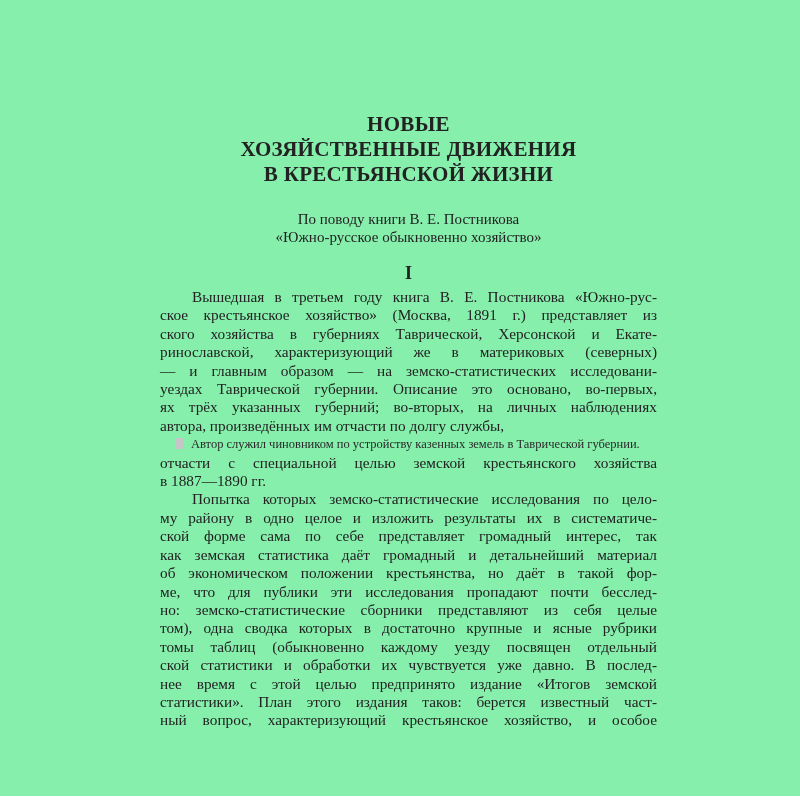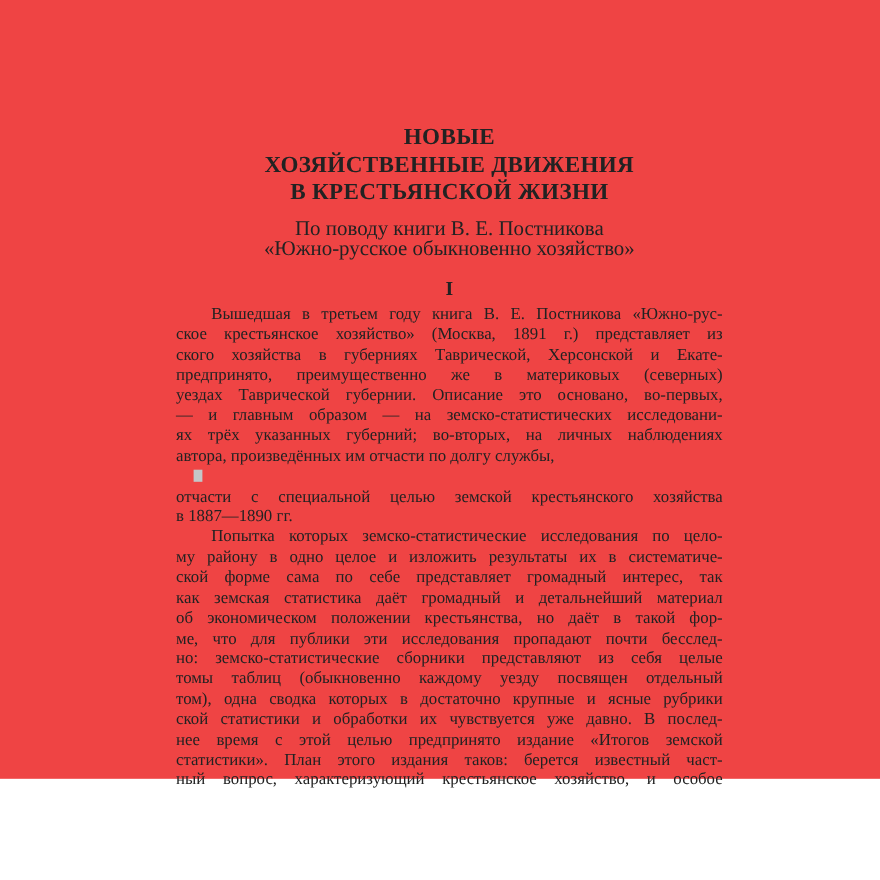--- a/index.html
+++ b/index.html
@@ -8,41 +8,41 @@
     width: 800px;
     height: 800px;
     background: #ffffff;
     font-family: "Liberation Serif", "DejaVu Serif", serif;
     color: #222222;
     overflow: hidden;
   }
   .page {
     position: relative;
     width: 800px;
-    height: 708px;
-    background: #ef4444;
+    height: 796px;
+    background: #86efac;
     font-family: Liberation Serif, serif;
   }
   .content {
     position: absolute;
     left: 160px;
     top: 112px;
     width: 497px;
   }
   .title {
     font-weight: bold;
     font-size: 21px;
     line-height: 25px;
     text-align: center;
     letter-spacing: 0.3px;
   }
   .title-line { text-align: center; }
   .subtitle {
-    margin-top: 13px;
-    font-size: 19px;
+    margin-top: 24px;
+    font-size: 15px;
     line-height: 17.5px;
     text-align: center;
   }
   .subtitle-line { text-align: center; }
   .section-number {
     margin-top: 19px;
     font-size: 18px;
     font-weight: bold;
     line-height: 17px;
     text-align: center;
@@ -91,46 +91,46 @@
       </div>
 
     <div class="section-number">I</div>
 
     <div class="body-text">
 
       <div>
           <div class="tl ind">Вышедшая в третьем году книга В. Е. Постникова «Южно-рус-</div>
           <div class="tl">ское крестьянское хозяйство» (Москва, 1891 г.) представляет из</div>
           <div class="tl">ского хозяйства в губерниях Таврической, Херсонской и Екате-</div>
-          <div class="tl">предпринято, преимущественно же в материковых (северных)</div>
+          <div class="tl">ринославской, характеризующий же в материковых (северных)</div>
+          <div class="tl">— и главным образом — на земско-статистических исследовани-</div>
           <div class="tl">уездах Таврической губернии. Описание это основано, во-первых,</div>
-          <div class="tl">— и главным образом — на земско-статистических исследовани-</div>
           <div class="tl">ях трёх указанных губерний; во-вторых, на личных наблюдениях</div>
           <div class="tl short">автора, произведённых им отчасти по долгу службы,</div>
         </div>
 
       <div class="footnote">
-        <span class="fn-marker"></span>
+        <span class="fn-marker"></span><span>Автор служил чиновником по устройству казенных земель в Таврической губернии.</span>
       </div>
 
       <div>
           <div class="tl">отчасти с специальной целью земской крестьянского хозяйства</div>
           <div class="tl short">в 1887—1890 гг.</div>
         </div>
 
       <div>
           <div class="tl ind">Попытка которых земско-статистические исследования по цело-</div>
           <div class="tl">му району в одно целое и изложить результаты их в систематиче-</div>
           <div class="tl">ской форме сама по себе представляет громадный интерес, так</div>
           <div class="tl">как земская статистика даёт громадный и детальнейший материал</div>
           <div class="tl">об экономическом положении крестьянства, но даёт в такой фор-</div>
           <div class="tl">ме, что для публики эти исследования пропадают почти бесслед-</div>
           <div class="tl">но: земско-статистические сборники представляют из себя целые</div>
+          <div class="tl">том), одна сводка которых в достаточно крупные и ясные рубрики</div>
           <div class="tl">томы таблиц (обыкновенно каждому уезду посвящен отдельный</div>
-          <div class="tl">том), одна сводка которых в достаточно крупные и ясные рубрики</div>
           <div class="tl">ской статистики и обработки их чувствуется уже давно. В послед-</div>
           <div class="tl">нее время с этой целью предпринято издание «Итогов земской</div>
           <div class="tl">статистики». План этого издания таков: берется известный част-</div>
           <div class="tl">ный вопрос, характеризующий крестьянское хозяйство, и особое</div>
         </div>
 
     </div>
   </div>
 </div>
 

